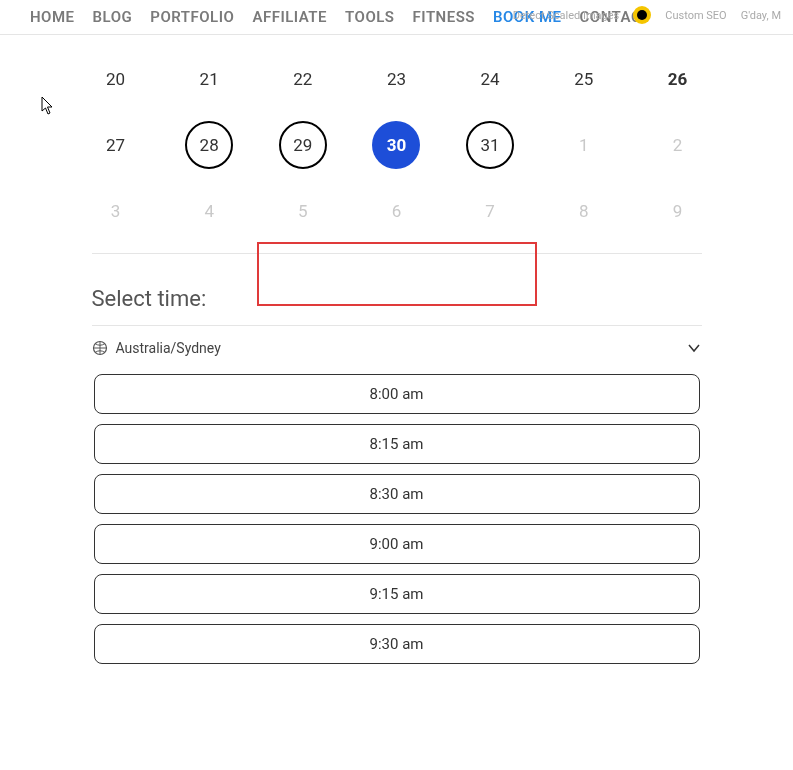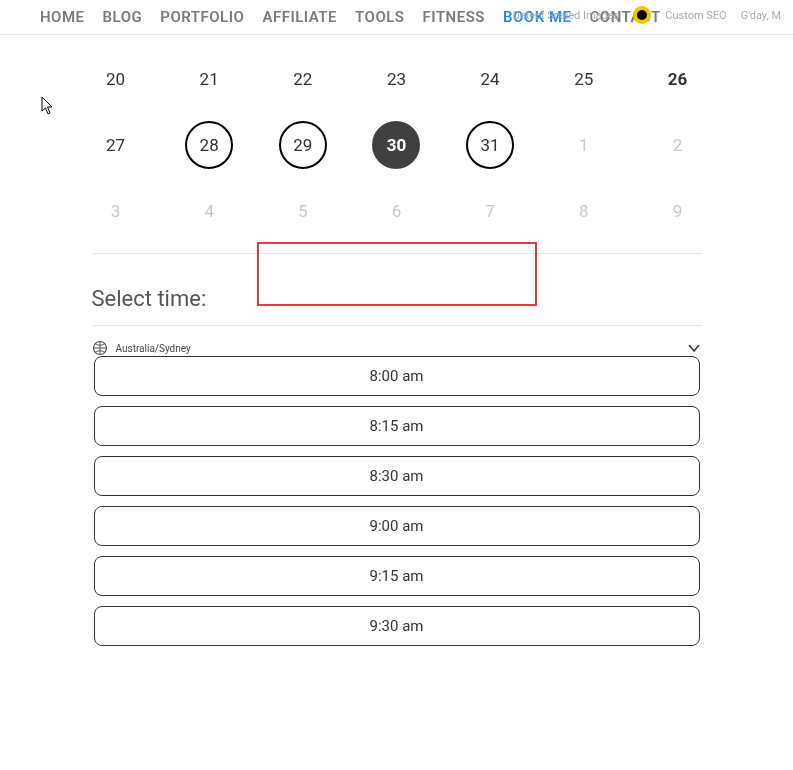--- a/index.html
+++ b/index.html
@@ -1,40 +1,40 @@
 <!DOCTYPE html>
 <html><head>
   <meta charset="utf-8">
   <style>
     * { box-sizing: border-box; margin: 0; padding: 0; }
     body { font-family: -apple-system, BlinkMacSystemFont, "Segoe UI", Roboto, Arial, sans-serif; background: #fff; color: #333; width: 793px; }
-    .nav { display: flex; align-items: center; padding: 8px 40px; border-bottom: 1px solid #e5e5e5; gap: 18px; }
+    .nav { display: flex; align-items: center; padding: 8px 30px; border-bottom: 1px solid #e5e5e5; gap: 18px; }
     .nav-item { font-size: 15px; font-weight: 600; color: #7a7a7a; letter-spacing: 0.5px; cursor: pointer; }
     .nav-item.active { color: #2788e6; }
     .nav-right { margin-left: auto; display: flex; align-items: center; gap: 14px; font-size: 11px; color: #aaa; }
     .nav-avatar { width: 18px; height: 18px; border-radius: 50%; background: #f5c500; display: inline-block; position: relative; }
     .nav-avatar::after { content:""; position:absolute; top:4px; left:4px; width:10px; height:10px; border-radius:50%; background:#000; }
     .cursor { position: absolute; left: 41px; top: 96px; pointer-events:none; }
     .wrap { max-width: 700px; margin: 0 auto; padding: 0 45px; }
     .cal { margin-top: 20px; }
     .cal-row { display: flex; justify-content: space-between; margin-bottom: 18px; }
     .cal-cell { width: 48px; height: 48px; display: flex; align-items: center; justify-content: center; font-size: 17px; color: #333; cursor: pointer; border-radius: 50%; }
     .cal-cell.dim { color: #c9c9c9; cursor: default; }
     .cal-cell.bold { font-weight: 700; }
     .cal-cell.ring { border: 2px solid #000; }
-    .cal-cell.sel { background: #404040; color: #fff; font-weight: 700; }
+    .cal-cell.sel { background: #1d4ed8; color: #fff; font-weight: 700; }
     .divider { border-top: 1px solid #e5e5e5; margin: 8px 0 0 0; }
     .mutual-wrap { display:flex; justify-content:center; margin: 2px 0 30px 0; position: relative; }
     .mutual-red { position:absolute; border: 2px solid #e03a3a; width: 280px; height: 64px; top: -14px; }
     .mutual-btn { border: 3px solid #b0b0b0; border-radius: 8px; padding: 5px 12px; display:flex; align-items:center; gap:6px; cursor:pointer; background:#fff; }
     .mutual-label { font-size: 13px; color: #555; }
     .beta { font-size: 9px; background:#efefef; color:#777; padding:1px 4px; border-radius:2px; }
     .sel-time-h { font-size: 22px; color: #555; font-weight: 400; margin: 28px 0 14px 0; }
     .sel-time-div { border-top: 1px solid #e5e5e5; margin-bottom: 14px; }
-    .tz-row { display:flex; align-items:center; gap:8px; font-size:10px; color:#444; cursor:pointer; }
+    .tz-row { display:flex; align-items:center; gap:8px; font-size:14px; color:#444; margin-bottom: 18px; cursor:pointer; }
     .tz-chevron { margin-left:auto; }
     .slots { display:flex; flex-direction:column; gap:10px; padding: 0 2px; }
     .slot { border: 1.5px solid #333; border-radius: 8px; padding: 10px 4px; text-align:center; font-size: 15px; cursor:pointer; }
     svg { display:block; }
   </style>
 </head>
 <body>
 
 <div class="nav">
   <span class="nav-item">HOME</span>

